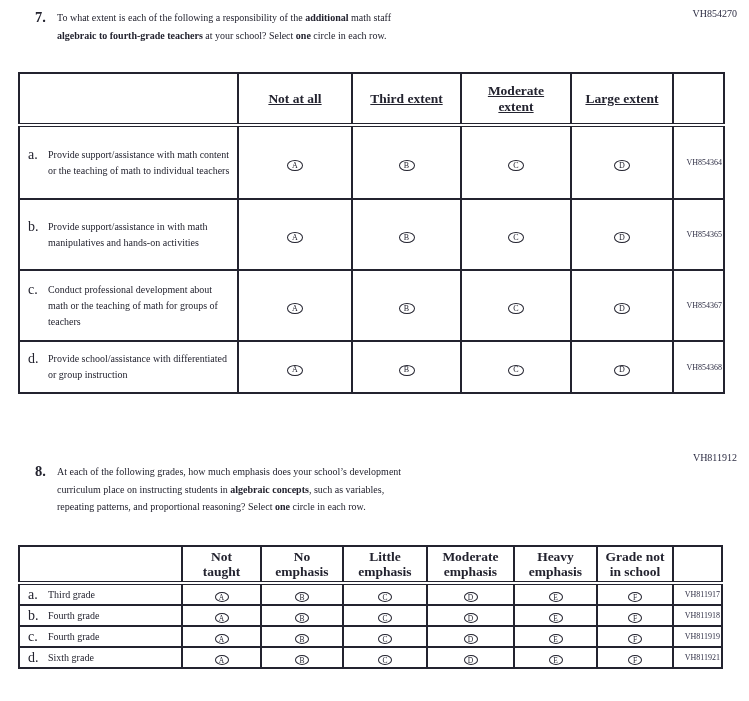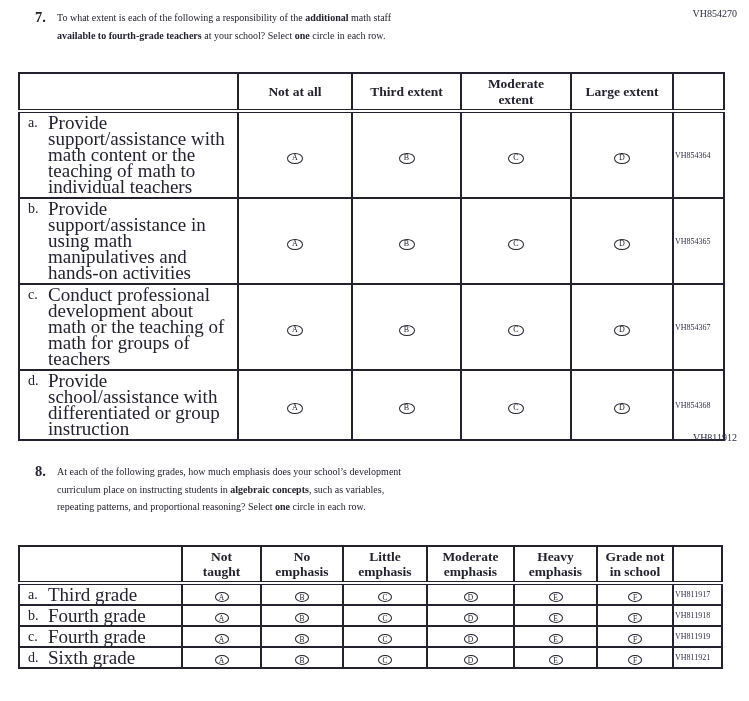--- a/index.html
+++ b/index.html
@@ -5,75 +5,75 @@
   html,body{margin:0;padding:0;background:#fff;}
   .page{
     position:relative;width:749px;height:701px;background:#ffffff;
     font-family:"Liberation Serif", serif;color:#23232f;overflow:hidden;
   }
   .vhcode{
     position:absolute;font-size:10px;color:#2e2e44;letter-spacing:0;
     font-family:"Liberation Serif", serif;
   }
   .q7code{top:8px;right:12px;}
-  .q8code{top:432px;right:12px;}
+  .q8code{top:452px;right:12px;}
   .qblock{position:absolute;display:flex;align-items:flex-start;}
   .q7block{top:9px;left:35px;width:680px;}
   .q8block{top:463px;left:35px;width:680px;}
   .qnum{font-weight:bold;font-size:14.5px;line-height:17.5px;width:22px;flex:none;}
   .qprompt{font-size:10px;line-height:17.5px;white-space:pre-line;}
   .qprompt .b{font-weight:bold;}
 
   table.rtable{
     position:absolute;left:18px;border-collapse:collapse;table-layout:fixed;
     background:#fff;
   }
   table.t7{top:72px;}
   table.t8{top:545px;}
   .rtable th,.rtable td{
     border:2px solid #23232f;padding:0;margin:0;vertical-align:middle;
   }
   .rtable th{
     font-weight:bold;font-size:13.5px;line-height:1.12;text-align:center;
     white-space:pre-line;border-bottom:4px double #23232f;padding:2px 1px;
   }
-  .t7 tr.hdr{height:38px;}
+  .t7 tr.hdr{height:52px;text-decoration:underline;}
   .t7 tr.r0{height:74px;}
   .t7 tr.r1{height:71px;}
   .t7 tr.r2{height:71px;}
   .t7 tr.r3{height:52px;}
   .t8 tr.hdr{height:34px;margin-top:44px;}
   .t8 tr.body{height:21px;}
   td.labcell{padding:2px 4px 2px 8px;}
   .labwrap{display:flex;align-items:flex-start;}
   .lab-letter{flex:none;width:20px;font-size:14px;line-height:16px;}
-  .lab-text{flex:1;font-size:19px;line-height:16px;}
+  .lab-text{flex:1;font-size:10px;line-height:16px;}
   .t8 .lab-letter,.t8 .lab-text{line-height:15px;}
   td.optcell{text-align:center;}
   .bubble{
     display:inline-flex;align-items:center;justify-content:center;
     width:16px;height:11px;border:1px solid #23232f;border-radius:50%;
     font-size:8px;line-height:1;box-sizing:border-box;
   }
   .t8 .bubble{width:14px;height:10px;font-size:7.5px;}
   td.codecell{
-    font-size:8px;color:#2e2e44;text-align:left;padding:0 1px;overflow:hidden;
+    font-size:8px;color:#2e2e44;text-align:right;padding:0 1px;overflow:hidden;
   }
 </style>
 </head>
 <body>
 
 <div class="page">
 
   <span class="vhcode q7code">VH854270</span>
 
   <div class="qblock q7block">
     <span class="qnum">7.</span>
     <div class="qprompt"><span>To what extent is each of the following a responsibility of the </span><span class="b">additional</span><span> math staff
-</span><span class="b">available to fourth-grade teachers</span><span> at your school? Select </span><span class="b">one</span><span> circle in each row.</span></div>
+</span><span class="b">algebraic to fourth-grade teachers</span><span> at your school? Select </span><span class="b">one</span><span> circle in each row.</span></div>
   </div>
 
   <table class="rtable t7">
     <colgroup>
       <col style="width:219px">
         <col style="width:114px">
         <col style="width:109px">
       <col style="width:110px">
         <col style="width:102px">
         <col style="width:51px">
@@ -98,21 +98,21 @@
       <td class="optcell"><span class="bubble">A</span></td>
       <td class="optcell"><span class="bubble">B</span></td>
       <td class="optcell"><span class="bubble">C</span></td>
       <td class="optcell"><span class="bubble">D</span></td>
       <td class="codecell">VH854364</td>
     </tr>
     <tr class="r1">
       <td class="labcell">
         <div class="labwrap">
           <span class="lab-letter">b.</span>
-          <span class="lab-text">Provide support/assistance in using math manipulatives and hands-on activities</span>
+          <span class="lab-text">Provide support/assistance in with math manipulatives and hands-on activities</span>
         </div>
       </td>
       <td class="optcell"><span class="bubble">A</span></td>
       <td class="optcell"><span class="bubble">B</span></td>
       <td class="optcell"><span class="bubble">C</span></td>
       <td class="optcell"><span class="bubble">D</span></td>
       <td class="codecell">VH854365</td>
     </tr>
     <tr class="r2">
       <td class="labcell">

